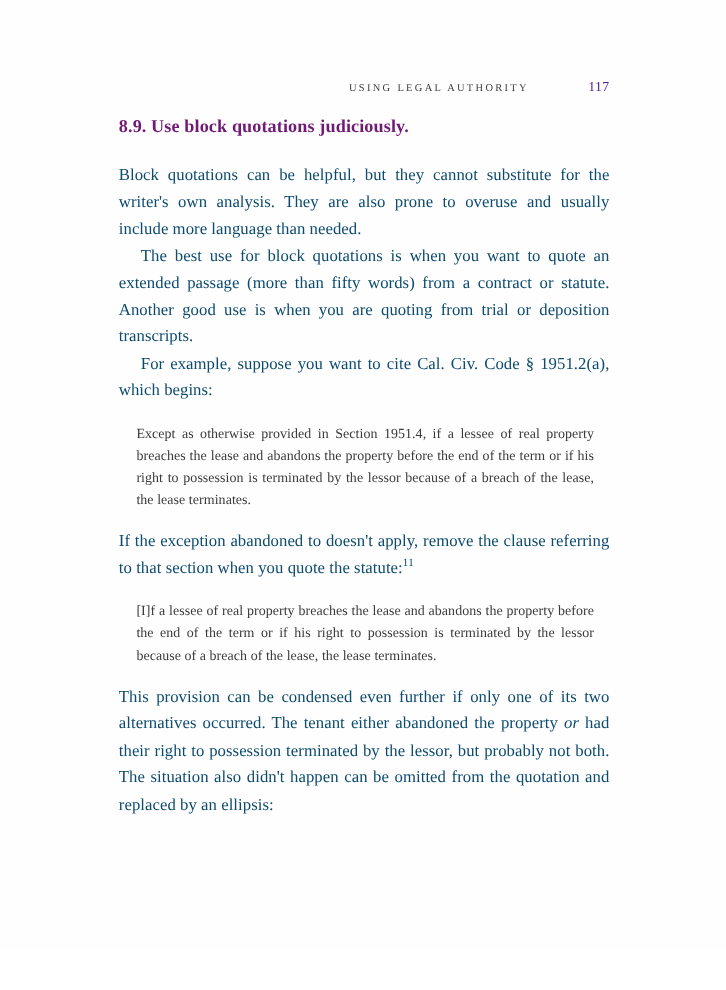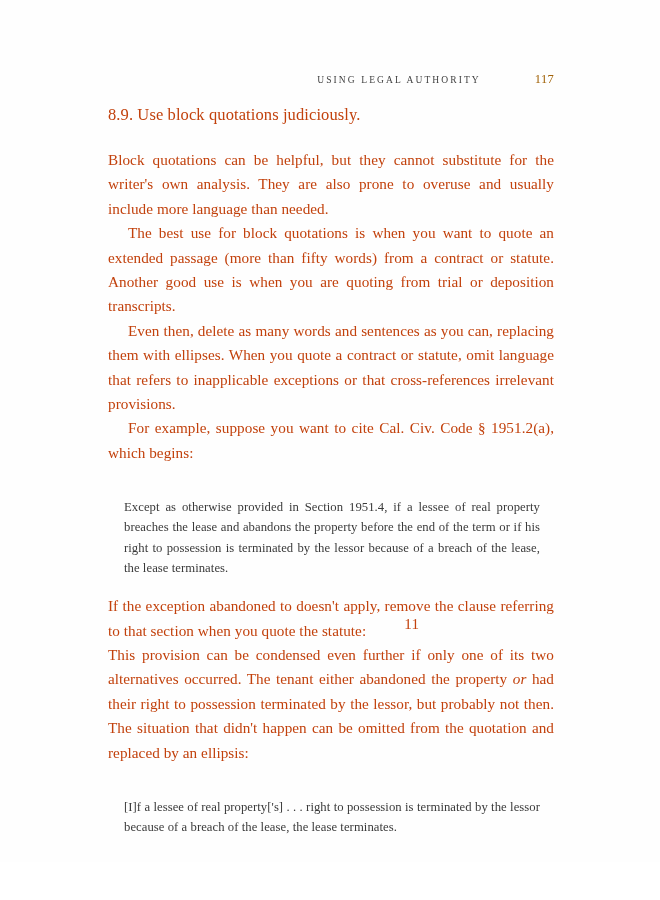--- a/index.html
+++ b/index.html
@@ -40,110 +40,108 @@
     font-size: 9.5px;
     letter-spacing: 2.1px;
     text-transform: uppercase;
     font-variant: small-caps;
     color: #3f3f3f;
     white-space: nowrap;
   }
   .running-head-folio {
     font-size: 12.5px;
     margin-left: 54px;
-    color: #a16207;
+    color: #4c1d95;
     letter-spacing: 0.3px;
   }
 
   
   .column {
     position: absolute;
     top: 104px;
     left: 108px;
     width: 446px;
   }
 
   h2.section-heading {
-    font-weight: normal;
+    font-weight: bold;
     font-size: 16.5px;
     line-height: 22px;
     margin: 0 0 22px 0;
-    color: #c2410c;
+    color: #701a75;
     letter-spacing: 0.1px;
   }
 
   p.body-par {
     font-size: 15.2px;
     line-height: 24.4px;
     margin: 0;
     text-align: justify;
     text-justify: inter-word;
-    color: #c2410c;
+    color: #0c4a6e;
     letter-spacing: 0.05px;
   }
   p.body-par.indented {
     text-indent: 20px;
   }
   p.body-par + p.body-par {
     margin-top: 0;
   }
 
   blockquote.block-quote {
-    margin: 32px 0 16px 16px;
+    margin: 16px 0 16px 16px;
     width: 416px;
     font-size: 12.7px;
     line-height: 20.2px;
     text-align: justify;
     text-justify: inter-word;
     color: #3a3a3a;
     letter-spacing: 0.05px;
   }
   blockquote.block-quote p {
     margin: 0;
   }
 
   em { }
 
   sup.footnote-ref {
-    font-size: 15px;
+    font-size: 10px;
     vertical-align: super;
     line-height: 0;
     letter-spacing: 0.4px;
-    margin-left: 38px;
   }
 </style>
 </head>
 <body>
 
 <div class="page">
 
   <div class="running-head">
     <span class="running-head-title">Using Legal Authority</span>
     <span class="running-head-folio">117</span>
   </div>
 
   <div class="column">
 
     <h2 class="section-heading">8.9. Use block quotations judiciously.</h2>
 
     <p class="body-par">Block quotations can be helpful, but they cannot substitute for the writer's own analysis. They are also prone to overuse and usually include more language than needed.</p>
 
     <p class="body-par indented">The best use for block quotations is when you want to quote an extended passage (more than fifty words) from a contract or statute. Another good use is when you are quoting from trial or deposition transcripts.</p>
 
-    <p class="body-par indented">Even then, delete as many words and sentences as you can, replacing them with ellipses. When you quote a contract or statute, omit language that refers to inapplicable exceptions or that cross-references irrelevant provisions.</p>
 
     <p class="body-par indented">For example, suppose you want to cite Cal. Civ. Code § 1951.2(a), which begins:</p>
 
     <blockquote class="block-quote">
       <p>Except as otherwise provided in Section 1951.4, if a lessee of real property breaches the lease and abandons the property before the end of the term or if his right to possession is terminated by the lessor because of a breach of the lease, the lease terminates.</p>
     </blockquote>
 
     <p class="body-par"><span>If the exception abandoned to doesn't apply, remove the clause referring to that section when you quote the statute:</span><sup class="footnote-ref">11</sup></p>
 
+    <blockquote class="block-quote">
+      <p>[I]f a lessee of real property breaches the lease and abandons the property before the end of the term or if his right to possession is terminated by the lessor because of a breach of the lease, the lease terminates.</p>
+    </blockquote>
 
-    <p class="body-par"><span>This provision can be condensed even further if only one of its two alternatives occurred. The tenant either abandoned the property </span><em>or</em><span> had their right to possession terminated by the lessor, but probably not then. The situation that didn't happen can be omitted from the quotation and replaced by an ellipsis:</span></p>
+    <p class="body-par"><span>This provision can be condensed even further if only one of its two alternatives occurred. The tenant either abandoned the property </span><em>or</em><span> had their right to possession terminated by the lessor, but probably not both. The situation also didn't happen can be omitted from the quotation and replaced by an ellipsis:</span></p>
 
-    <blockquote class="block-quote">
-      <p>[I]f a lessee of real property['s] . . . right to possession is terminated by the lessor because of a breach of the lease, the lease terminates.</p>
-    </blockquote>
 
   </div>
 </div>
 
 </body></html>

